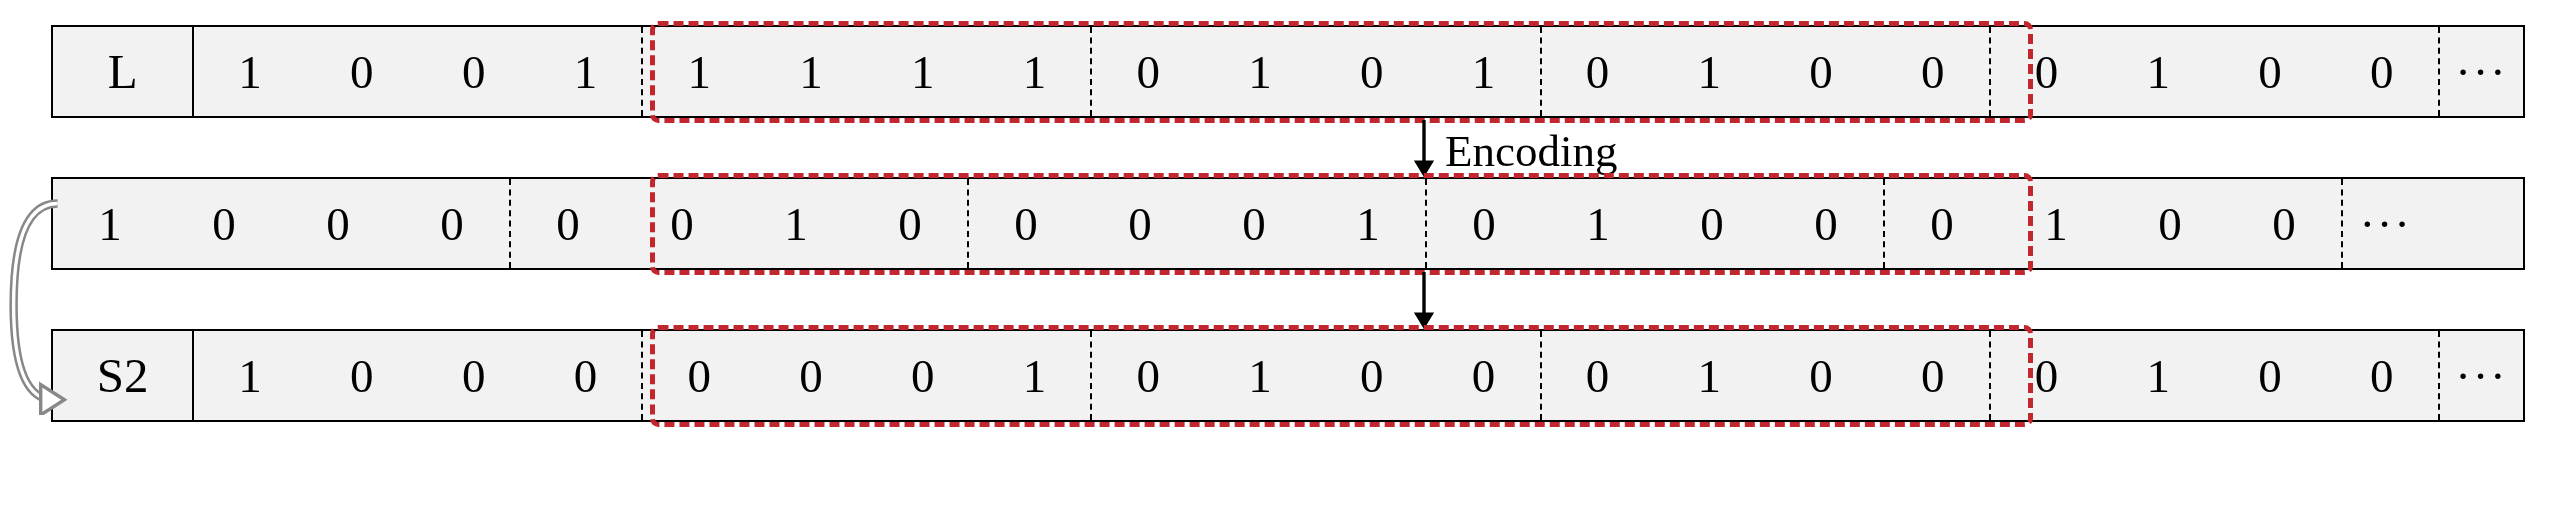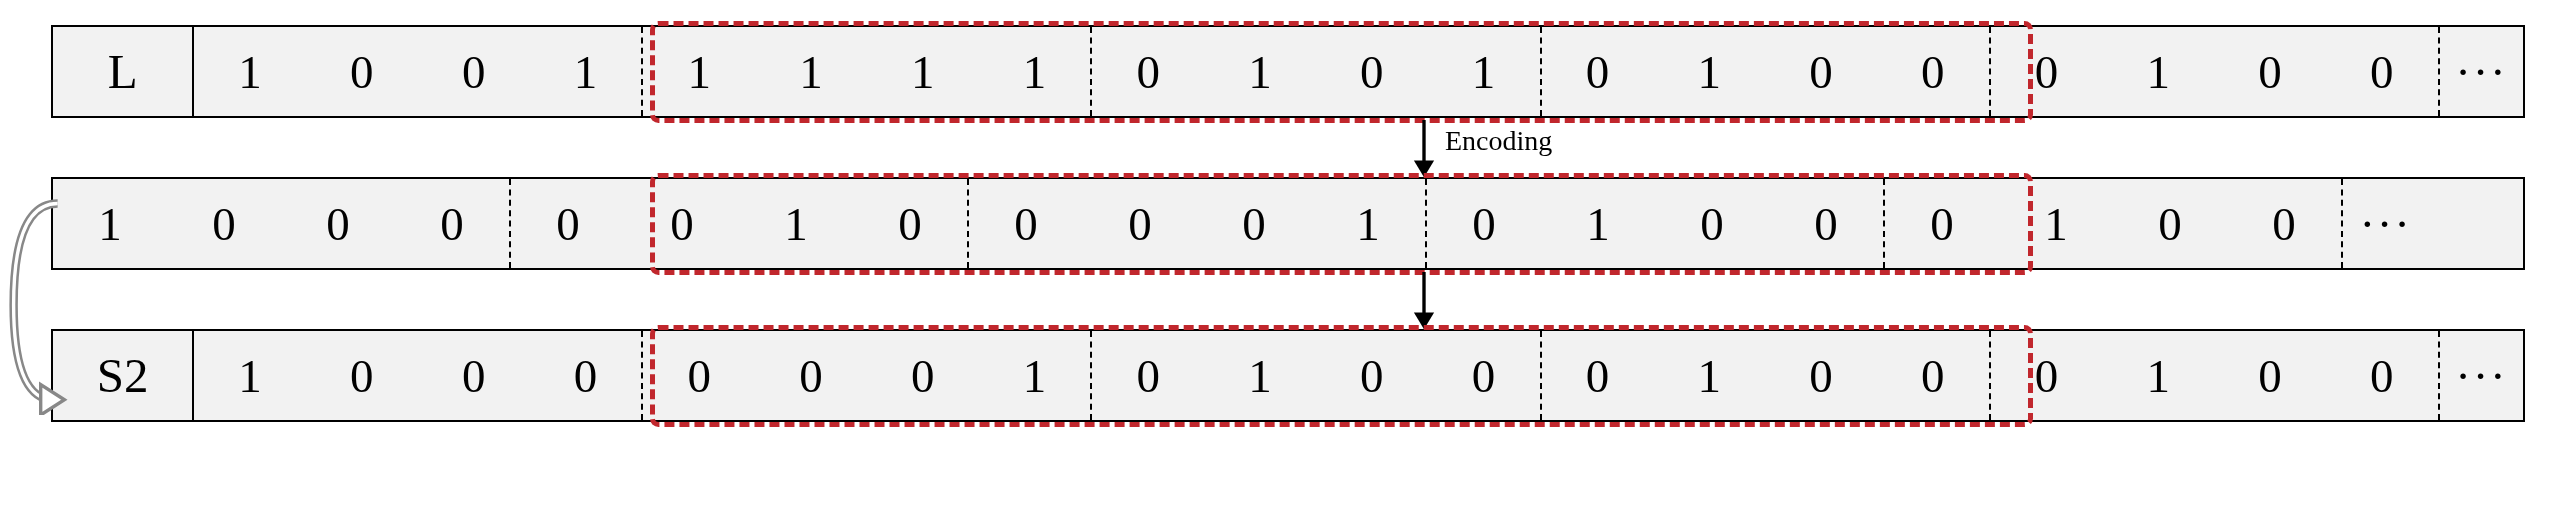--- a/index.html
+++ b/index.html
@@ -58,21 +58,21 @@
     letter-spacing: 1.7px;
   }
   .redbox {
     position: absolute;
     border: 5.1px dashed #c1272d;
     border-radius: 8.5px;
     pointer-events: none;
   }
   .arrow-label {
     position: absolute;
-    font-size: 28px;
+    font-size: 45px;
   }
   .curve-arrow {
     position: absolute;
     left: 5.1px;
     top: 195px;
     width: 68px;
     height: 220px;
   }
   svg.down-arrow {
     position: absolute;

